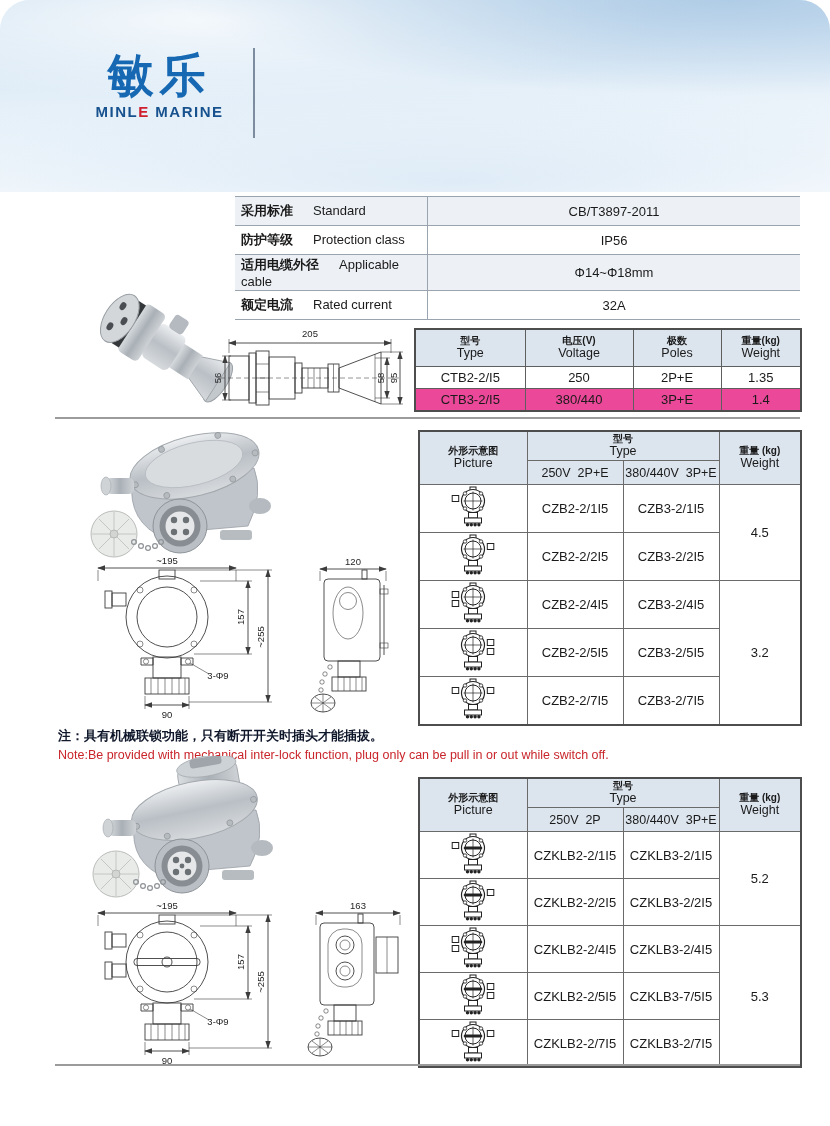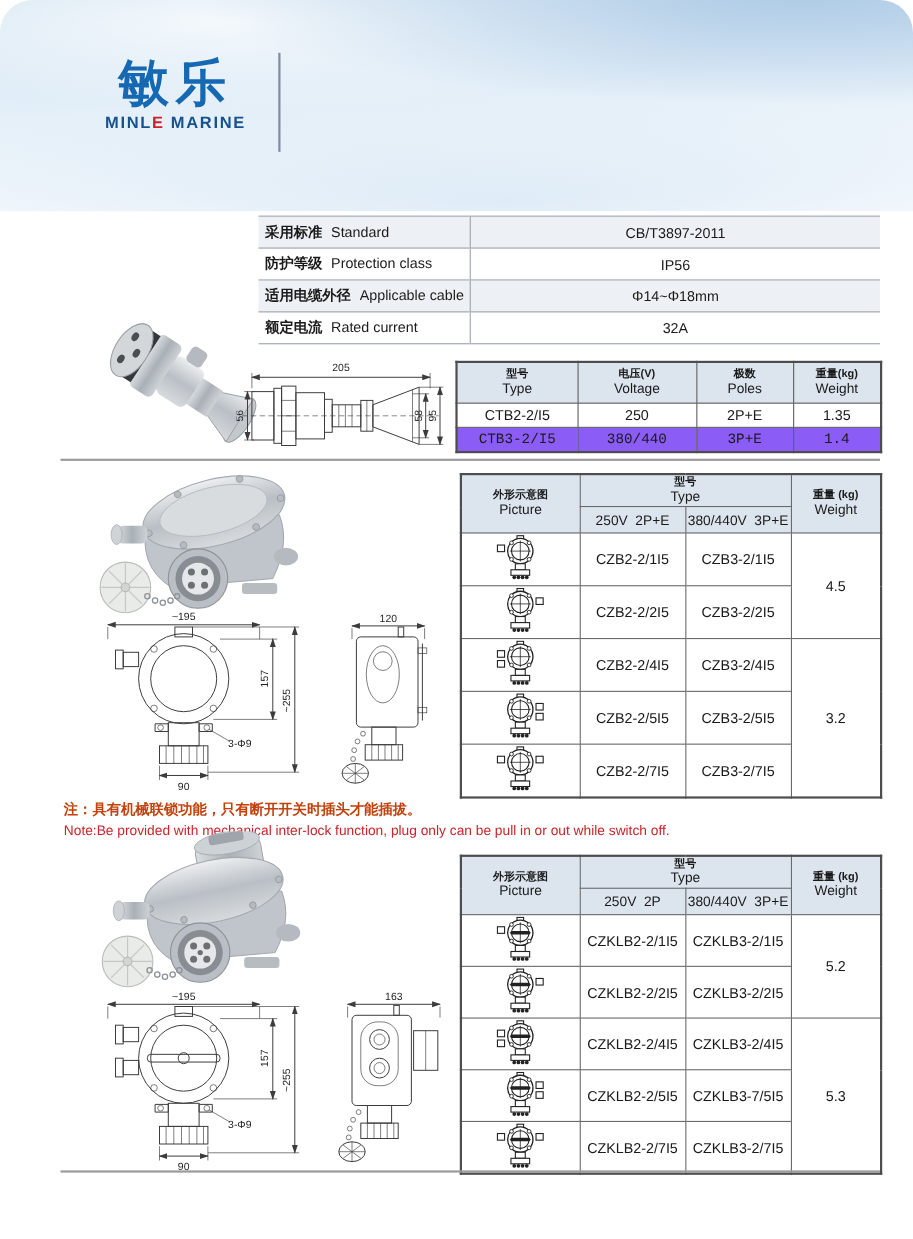--- a/index.html
+++ b/index.html
@@ -25,47 +25,47 @@
   
   table{border-collapse:collapse;}
   .specs{position:absolute;left:235px;top:196px;width:565px;font-size:13px;
          border-top:1px solid #9aa4ae;border-bottom:1px solid #9aa4ae;}
   .specs td{height:26px;border-top:1px solid #9aa4ae;}
   .specs tr:first-child td{border-top:none;}
   .specs tr:nth-child(odd){background:#edf1f5;}
   .specs td.lab{width:185px;padding-left:6px;}
   .specs td.val{text-align:center;border-left:1px solid #9aa4ae;}
   .specs .zh{font-weight:bold;}
-  .specs .en{margin-left:8px;}
+  .specs .en{margin-left:20px;}
 
   
   .plug-table{position:absolute;left:414px;top:328px;width:386px;font-size:13px;text-align:center;
               border:2px solid #4d4d4d;table-layout:fixed;}
   .plug-table th,.plug-table td{border:1px solid #5e5e5e;}
   .plug-table th{height:36px;background:#dce4ee;font-weight:normal;padding:0;}
   .plug-table td{height:19px;}
-  .plug-table tr.alt{background:#8b5cf6;font-family:Liberation Mono, monospace;}
+  .plug-table tr.alt{background:#ec4899;}
   .hz{font-size:10px;font-weight:bold;line-height:1.15;}
   .he{font-size:12.5px;line-height:1.1;}
 
   
   .model-table{position:absolute;left:418px;width:382px;font-size:13px;text-align:center;
                border:2px solid #4d4d4d;table-layout:fixed;}
   .model-table th,.model-table td{border:1px solid #6a6a6a;padding:0;}
   .model-table th{background:#dce4ee;font-weight:normal;}
   .model-table tr.hr1 th{height:28px;}
   .model-table tr.hr2 th{height:23px;font-size:12.5px;}
   .soc-table td{height:47px;}
   .lock-table td{height:46px;}
   .ws{white-space:pre;}
   .wt{font-size:13px;}
 
   
   .note{position:absolute;left:58px;top:727px;width:700px;}
-  .note-zh{color:#c2410c;font-weight:bold;font-size:13px;}
+  .note-zh{color:#0f172a;font-weight:bold;font-size:13px;}
   .note-en{color:#c9252b;font-size:12.5px;margin-top:3px;}
 
   
   .sep{position:absolute;left:55px;width:745px;height:0;border-top:2px solid #9b9b9b;}
 
   
   .dim-svg{position:absolute;}
   .dim-svg .ln{stroke:#3c3c3c;stroke-width:.9;fill:none;}
   .dim-svg .thin{stroke:#3c3c3c;stroke-width:.6;fill:none;}
   .dim-svg .dash{stroke:#3c3c3c;stroke-width:.55;fill:none;stroke-dasharray:5,3;}

